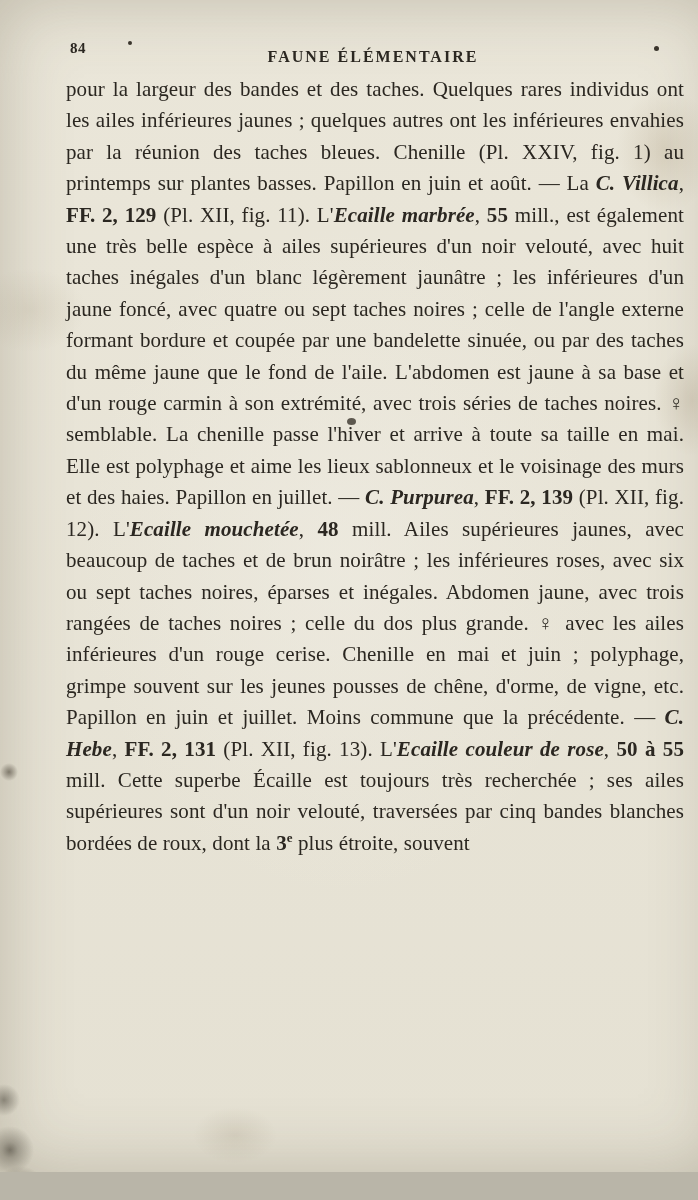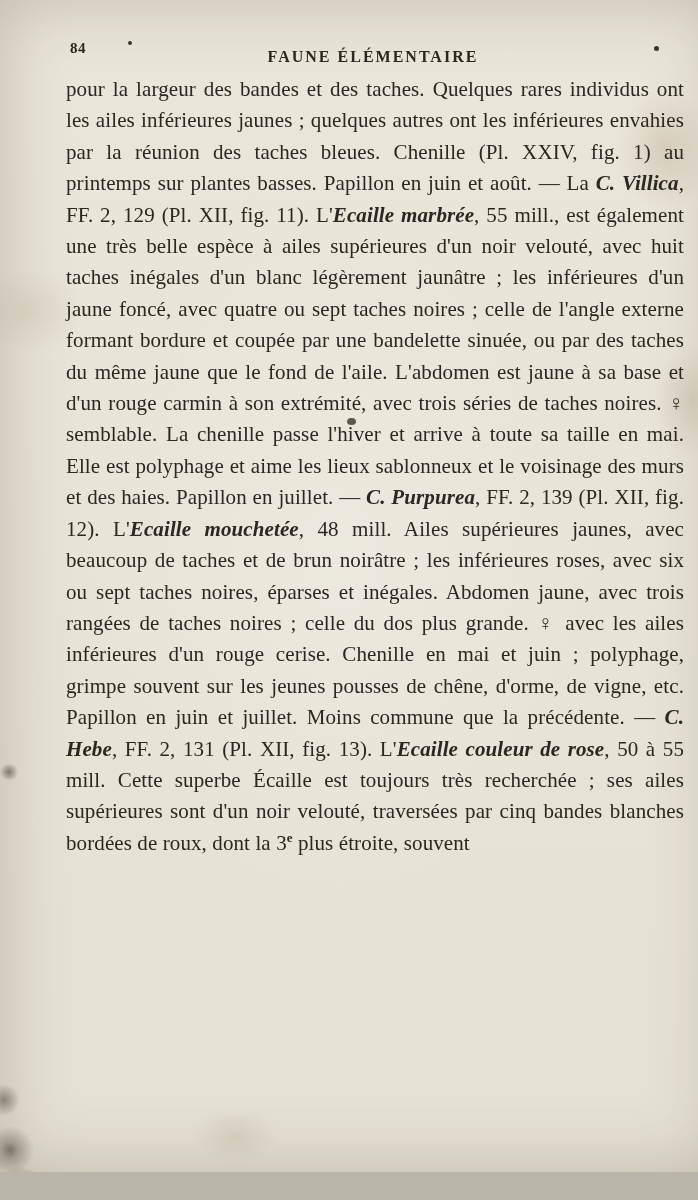--- a/index.html
+++ b/index.html
@@ -52,21 +52,21 @@
     font-weight: 700;
     margin-top: 16px;
   }
   .body-text {
     margin: 22px 38px 0 42px;
     font-size: 21px;
     line-height: 31.4px;
     text-align: justify;
     letter-spacing: 0.1px;
   }
-  .rb  { font-weight: normal; }
+  .rb  { font-weight: bold; }
   .rbi { font-weight: bold; font-style: italic; margin-top: 8px; }
   .rsup {
     font-size: 13px;
     vertical-align: super;
     line-height: 0;
     font-weight: bold;
   }
   .speck {
     position: absolute;
     background: #3a352c;

